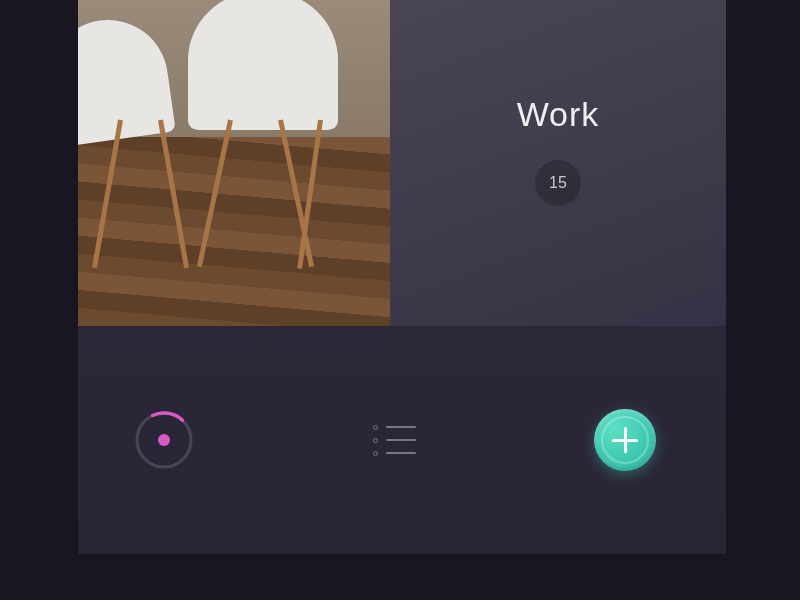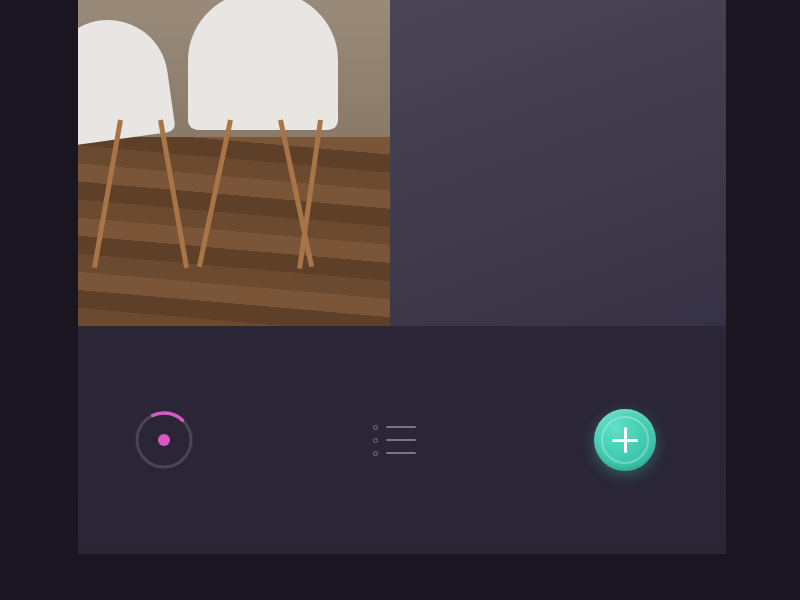--- a/index.html
+++ b/index.html
@@ -201,20 +201,24 @@
       <div class="chair chair1"></div>
       <div class="chair chair2"></div>
       <div class="leg" style="left:40px; transform:rotate(10deg);"></div>
       <div class="leg" style="left:80px; transform:rotate(-10deg);"></div>
       <div class="leg" style="left:150px; transform:rotate(12deg);"></div>
       <div class="leg" style="left:200px; transform:rotate(-12deg);"></div>
       <div class="leg" style="left:240px; transform:rotate(8deg);"></div>
     </div>
 
     <div class="work-tile">
+      <div class="work-title">Work</div>
+      <div class="count-badge">
+        <span>15</span>
+      </div>
     </div>
 
   </div>
 
   <div class="bottom-bar">
 
     <div class="nav-item">
       <div class="progress-wrap">
         <svg class="progress-ring" viewBox="0 0 62 62">
           <circle cx="31" cy="31" r="27" fill="none" stroke="#4a4555" stroke-width="3"></circle>

